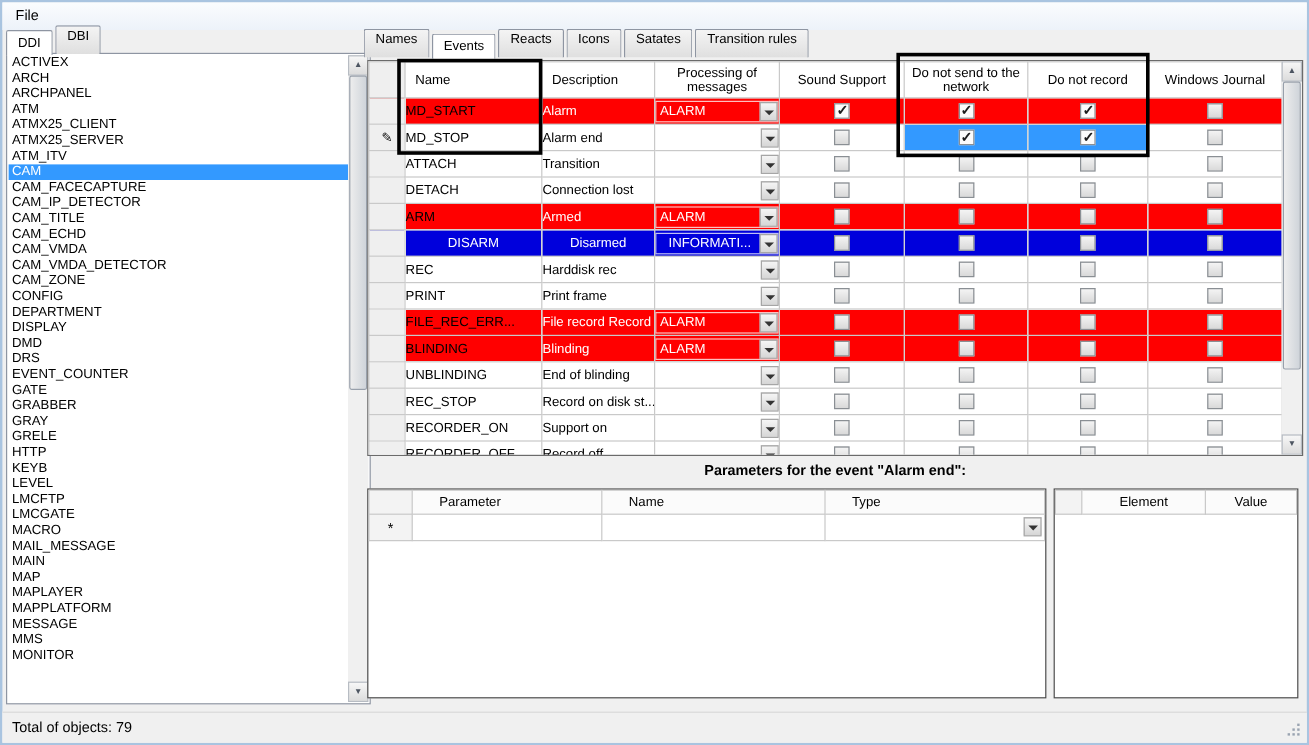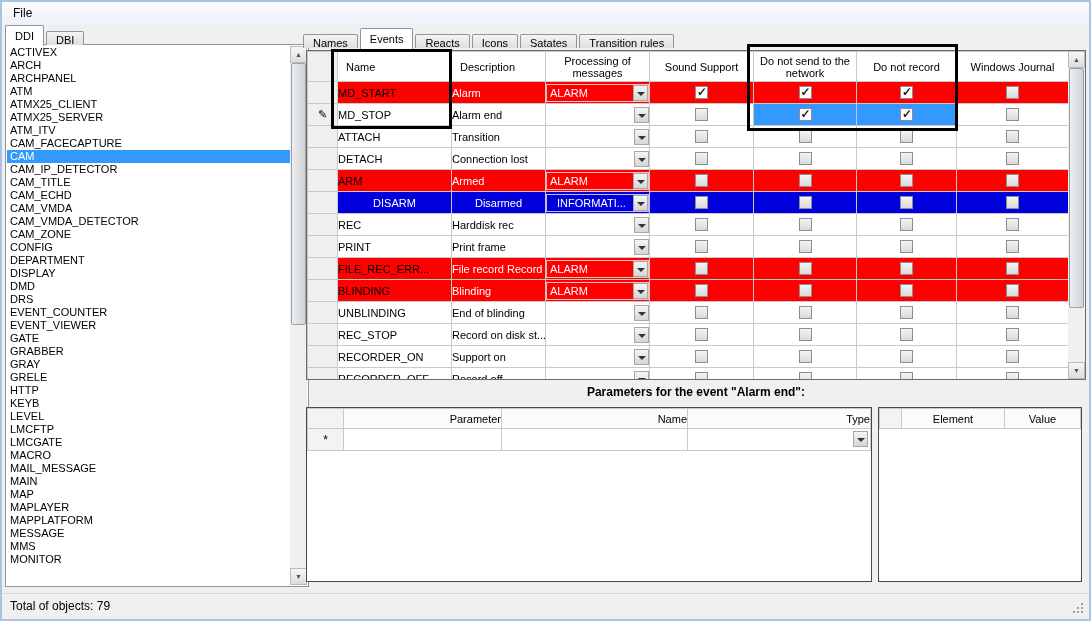--- a/index.html
+++ b/index.html
@@ -12,21 +12,21 @@
   }
   
   .menubar { position:absolute; left:2px; top:2px; right:2px; height:23px;
     background: linear-gradient(#fafcfe, #edf2f9); }
   .menu-item { display:inline-block; padding:4px 11px 0 11px; font-size:12px; color:#000; cursor:default; }
   
   .tabstrip { position:absolute; display:flex; align-items:flex-end; }
   .left-tabstrip  { left:5px;  top:26px; height:19px; z-index:3;justify-content:center; }
   .right-tabstrip { left:303px; top:27px; height:21px; z-index:3; }
   .tab {
-    height:14px; padding:2px 9px 0 9px; font-size:11px; margin-right:2px;
+    height:24px; padding:2px 9px 0 9px; font-size:11px; margin-right:2px;
     background: linear-gradient(#f4f4f4,#dfdfdf);
     border:1px solid #8e95a2; border-bottom:none; border-radius:2px 2px 0 0;
     white-space:nowrap; cursor:default;
   }
   .tab.active { height:21px; background:#fff; position:relative; margin-bottom:-1px; padding-top:4px; }
   
   .list-wrap { position:absolute; left:5px; top:44px; width:304px; height:543px;
     background:#fff; border:1px solid #8e95a2; }
   .object-list { position:absolute; left:1px; top:1px; right:18px; bottom:1px; overflow:hidden; }
   .li { height:13px; line-height:13px; font-size:11px; padding-left:3px; white-space:nowrap; color:#000; }
@@ -77,21 +77,21 @@
   .annot-2 { left:747px; top:44px;  width:211px; height:87px; }
   
   .params-title { position:absolute; left:306px; top:385px; width:780px;
     text-align:center; font-size:12px; font-weight:bold; color:#000; }
   .params-grid  { position:absolute; left:306px; top:407px; width:566px; height:175px;
     background:#fff; border:1px solid #4a4a4a; overflow:hidden; }
   .element-grid { position:absolute; left:878px; top:407px; width:204px; height:175px;
     background:#fff; border:1px solid #4a4a4a; overflow:hidden; }
   table.subgrid { border-collapse:collapse; table-layout:fixed; width:100%; font-size:11px; }
   table.subgrid th { height:20px; font-weight:normal; background:#fbfbfb;
-    border:1px solid #c9c9c9; text-align:right; padding-left:22px; }
+    border:1px solid #c9c9c9; text-align:left; padding-left:22px; }
   table.subgrid th.centered { text-align:center; padding-left:0; }
   table.subgrid th.corner { padding:0; background:#f3f3f3; }
   table.subgrid td { height:22px; border:1px solid #c9c9c9; padding:0 2px; }
   td.star { background:#f3f3f3; text-align:center; font-size:12px; }
   td.type-cell { position:relative; }
   td.type-cell .combo-btn { position:absolute; right:2px; top:2px; display:block; }
   
   .statusbar { position:absolute; left:2px; right:2px; bottom:2px; height:26px;
     background:#f0f0f0; border-top:1px solid #d9d9d9; font-size:12px; line-height:25px; padding-left:8px; }
   .grip { position:absolute; right:6px; bottom:6px; width:2px; height:2px; background:#9aa4b1;
@@ -113,35 +113,34 @@
 
   <div class="list-wrap">
     <div class="object-list">
         <div class="li">ACTIVEX</div>
         <div class="li">ARCH</div>
         <div class="li">ARCHPANEL</div>
         <div class="li">ATM</div>
         <div class="li">ATMX25_CLIENT</div>
         <div class="li">ATMX25_SERVER</div>
         <div class="li">ATM_ITV</div>
+        <div class="li sel">CAM</div>
         <div class="li">CAM_FACECAPTURE</div>
-        <div class="li sel">CAM</div>
         <div class="li">CAM_IP_DETECTOR</div>
         <div class="li">CAM_TITLE</div>
         <div class="li">CAM_ECHD</div>
         <div class="li">CAM_VMDA</div>
         <div class="li">CAM_VMDA_DETECTOR</div>
         <div class="li">CAM_ZONE</div>
         <div class="li">CONFIG</div>
         <div class="li">DEPARTMENT</div>
         <div class="li">DISPLAY</div>
         <div class="li">DMD</div>
         <div class="li">DRS</div>
         <div class="li">EVENT_COUNTER</div>
-        <div class="li">EVENT_VIEWER</div>
         <div class="li">GATE</div>
         <div class="li">GRABBER</div>
         <div class="li">GRAY</div>
         <div class="li">GRELE</div>
         <div class="li">HTTP</div>
         <div class="li">KEYB</div>
         <div class="li">LEVEL</div>
         <div class="li">LMCFTP</div>
         <div class="li">LMCGATE</div>
         <div class="li">MACRO</div>

